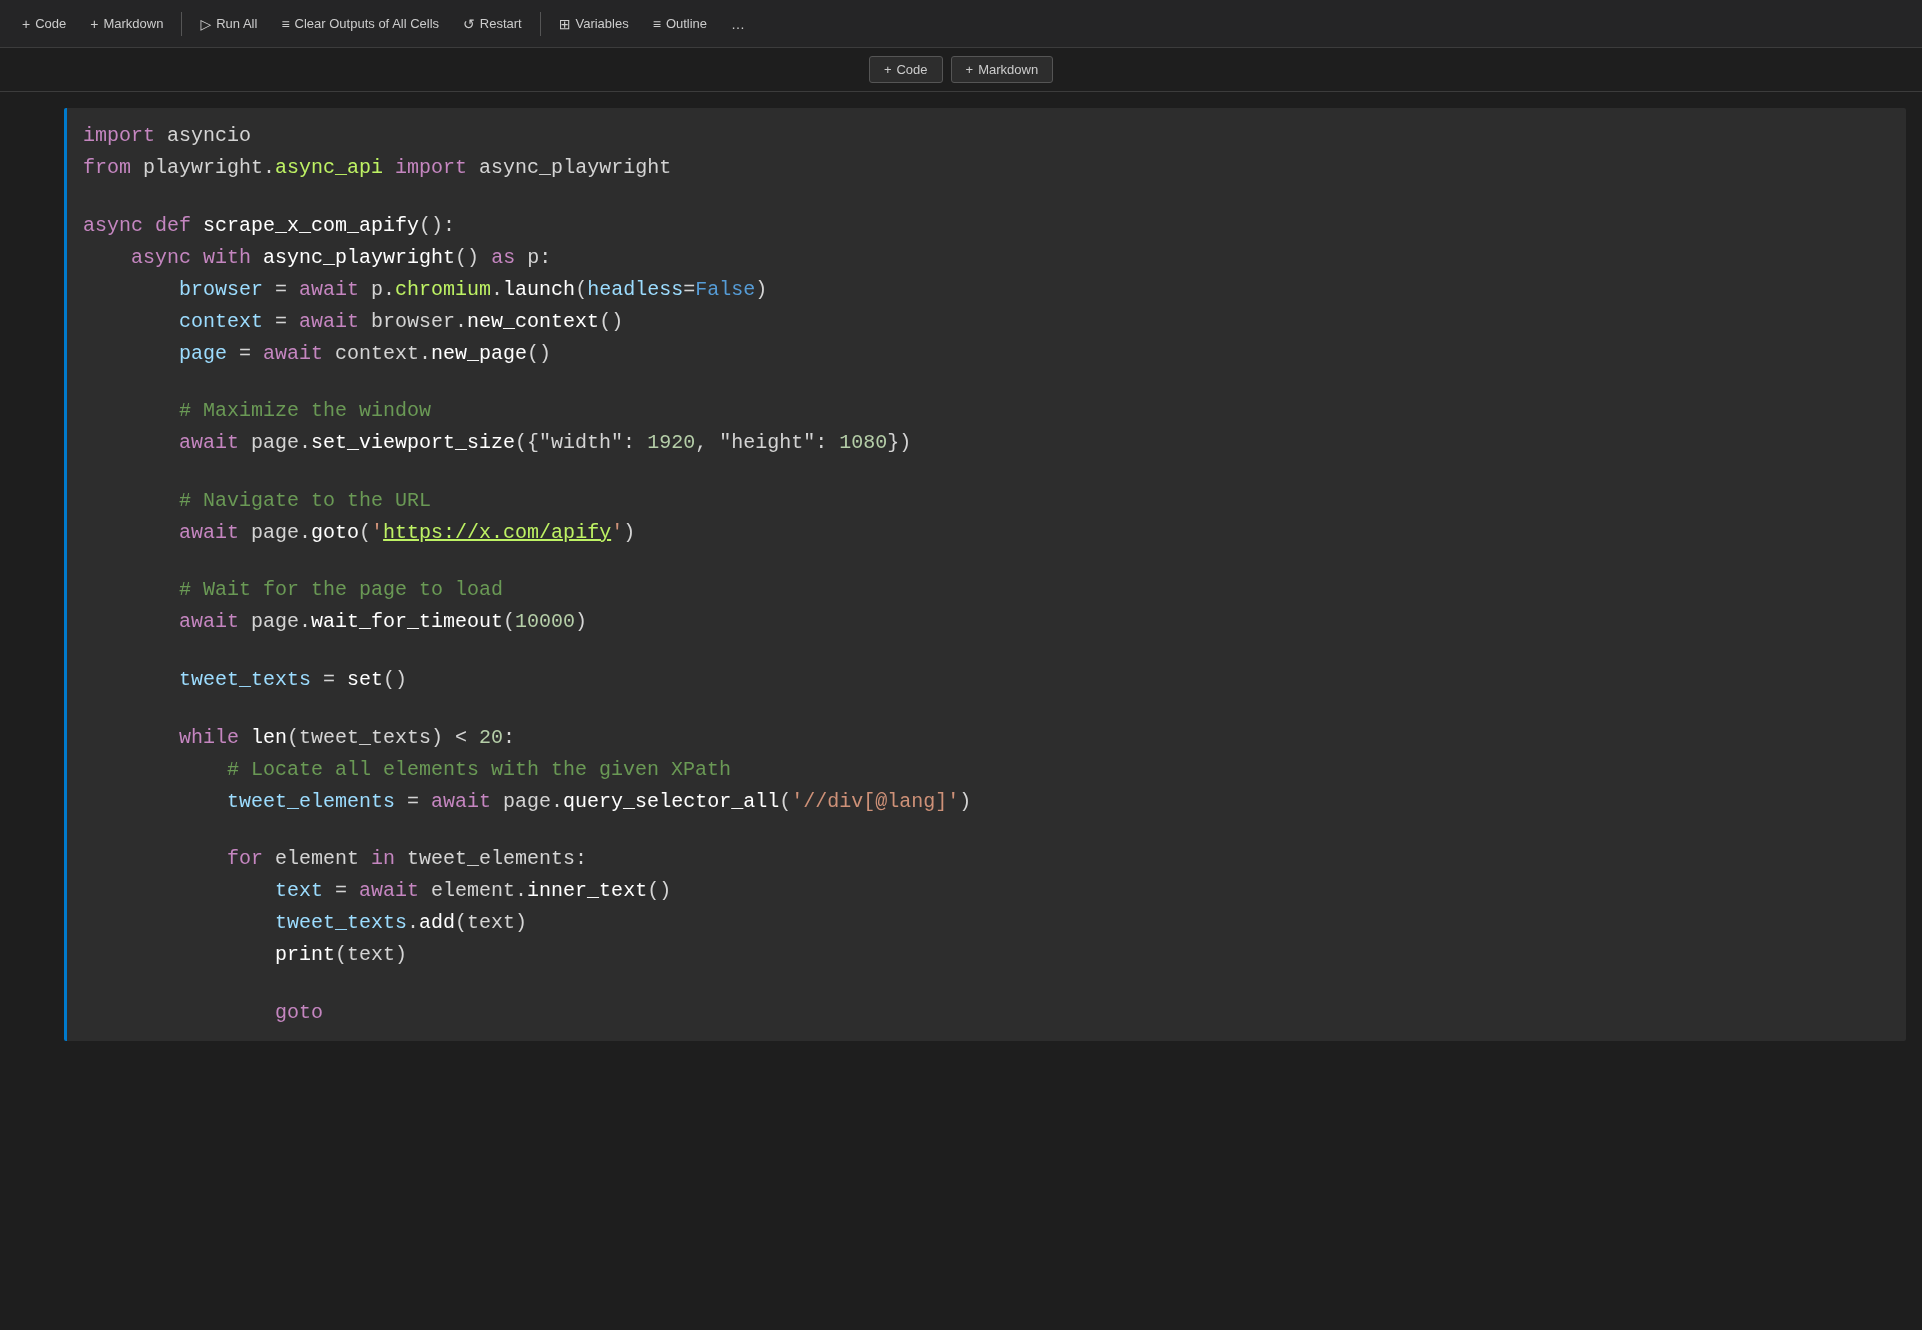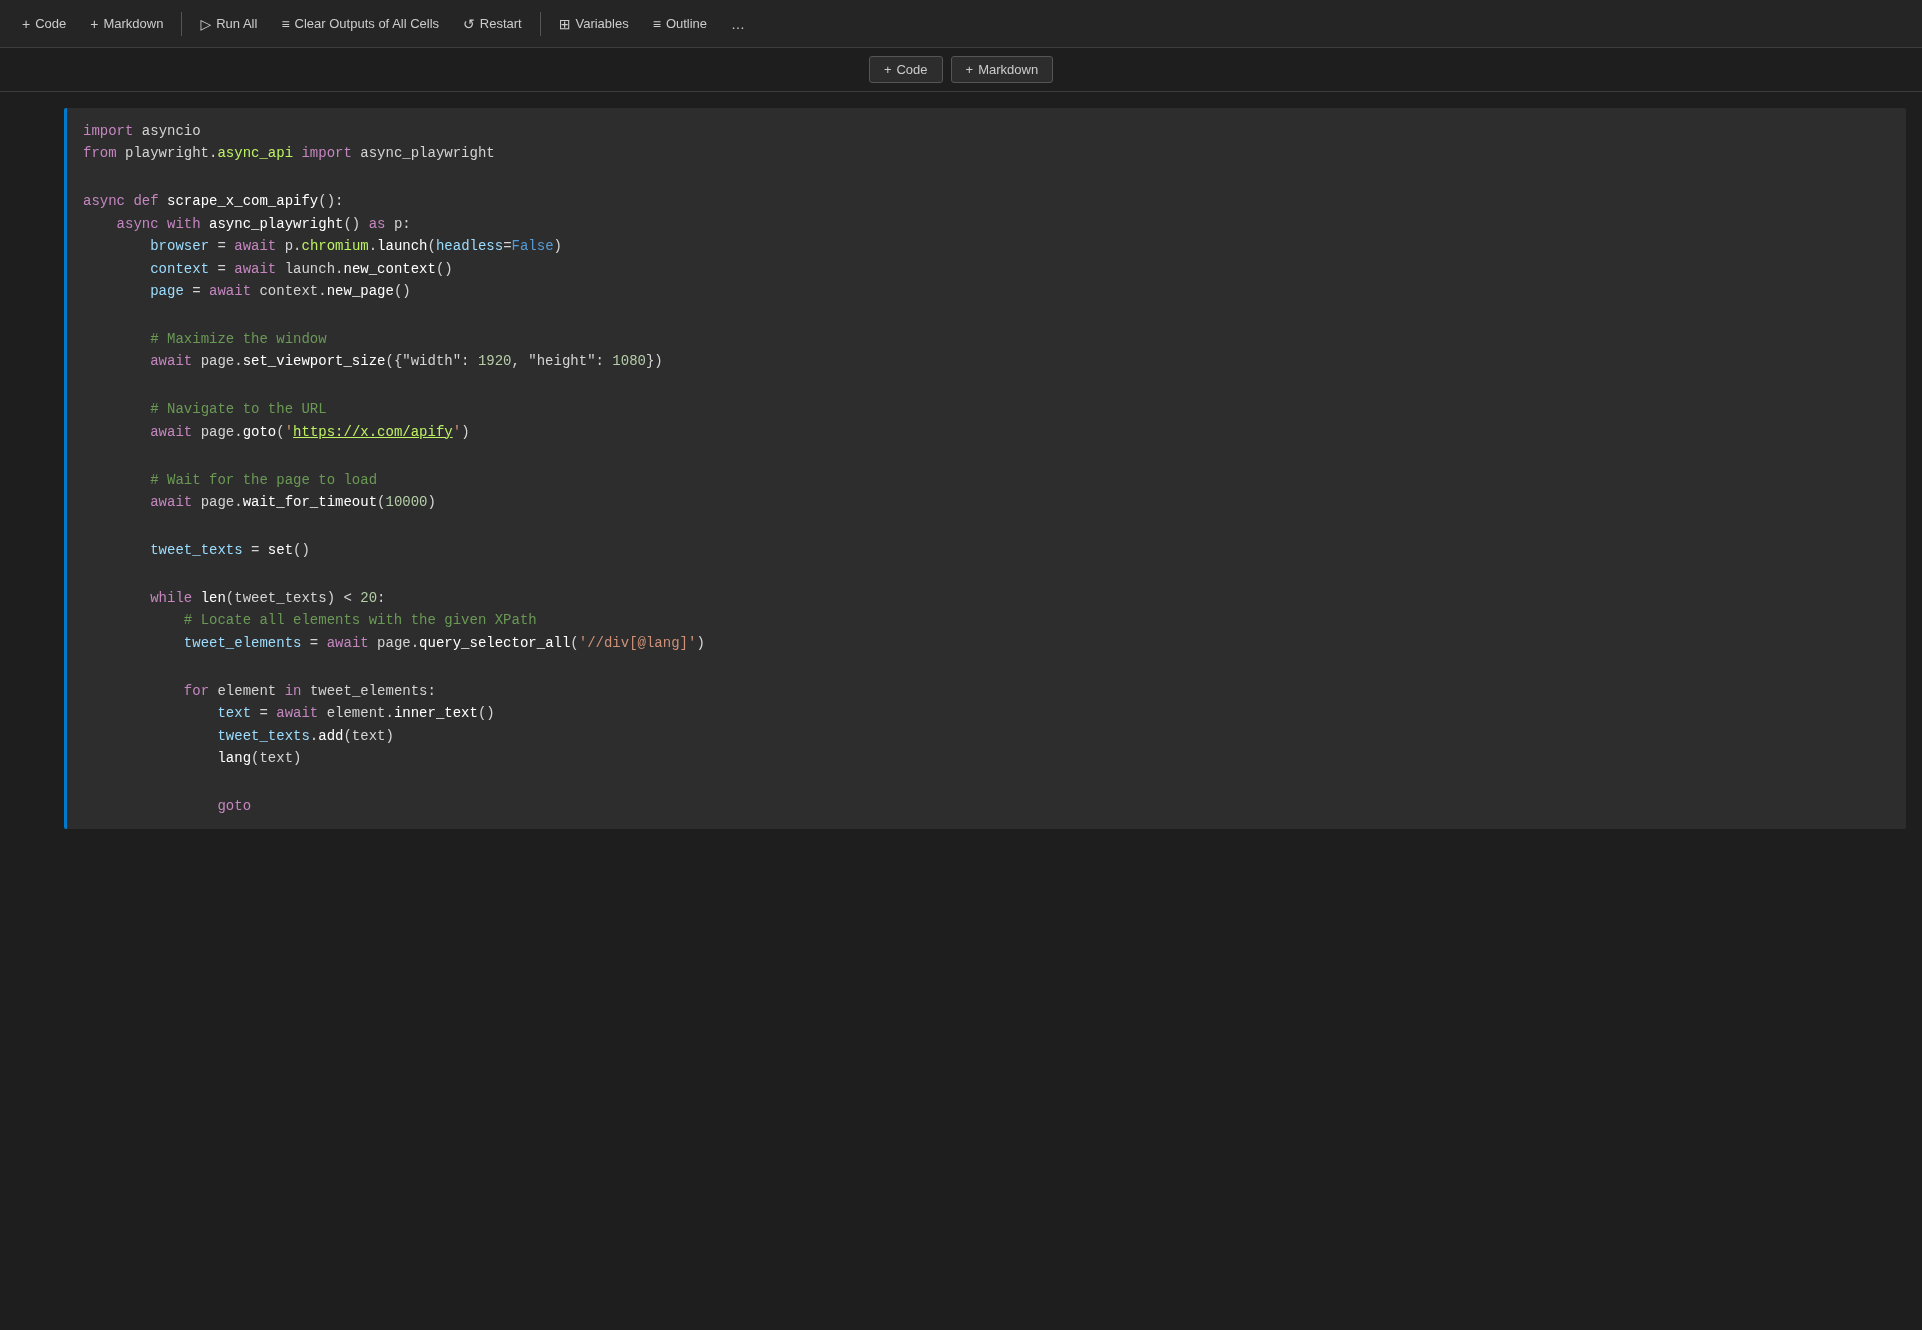--- a/index.html
+++ b/index.html
@@ -107,21 +107,21 @@
       background: #2d2d2d;
       border-left: 3px solid #3c3c3c;
       padding: 12px 16px;
       border-radius: 2px;
       margin-right: 16px;
     }
 
     .code-line {
       display: block;
       line-height: 1.6;
-      font-size: 14px;
+      font-size: 20px;
       white-space: pre;
       font-family: 'Consolas', 'Courier New', monospace;
     }
 
     .empty-line {
       display: block;
       height: 1.6em;
     }
 
     
@@ -201,21 +201,21 @@
       <span class="code-line"><span class="kw">from</span><span class="plain"> playwright.</span><span class="prop">async_api</span><span class="plain"> </span><span class="kw">import</span><span class="plain"> async_playwright</span></span>
 
       <span class="empty-line"></span>
 
       <span class="code-line"><span class="kw">async</span><span class="plain"> </span><span class="kw">def</span><span class="plain"> </span><span class="fn">scrape_x_com_apify</span><span class="plain">():</span></span>
 
       <span class="code-line"><span class="plain">    </span><span class="kw">async</span><span class="plain"> </span><span class="kw">with</span><span class="plain"> </span><span class="fn">async_playwright</span><span class="plain">() </span><span class="kw">as</span><span class="plain"> p:</span></span>
 
       <span class="code-line"><span class="plain">        </span><span class="var">browser</span><span class="plain"> = </span><span class="kw">await</span><span class="plain"> p.</span><span class="prop">chromium</span><span class="plain">.</span><span class="fn">launch</span><span class="plain">(</span><span class="param">headless</span><span class="plain">=</span><span class="kw-blue">False</span><span class="plain">)</span></span>
 
-      <span class="code-line"><span class="plain">        </span><span class="var">context</span><span class="plain"> = </span><span class="kw">await</span><span class="plain"> launch.</span><span class="fn">new_context</span><span class="plain">()</span></span>
+      <span class="code-line"><span class="plain">        </span><span class="var">context</span><span class="plain"> = </span><span class="kw">await</span><span class="plain"> browser.</span><span class="fn">new_context</span><span class="plain">()</span></span>
 
       <span class="code-line"><span class="plain">        </span><span class="var">page</span><span class="plain"> = </span><span class="kw">await</span><span class="plain"> context.</span><span class="fn">new_page</span><span class="plain">()</span></span>
 
       <span class="empty-line"></span>
 
       <span class="code-line"><span class="plain">        </span><span class="cmt"># Maximize the window</span></span>
 
       <span class="code-line"><span class="plain">        </span><span class="kw">await</span><span class="plain"> page.</span><span class="fn">set_viewport_size</span><span class="plain">({"width": </span><span class="num">1920</span><span class="plain">, "height": </span><span class="num">1080</span><span class="plain">})</span></span>
 
       <span class="empty-line"></span>
@@ -244,21 +244,21 @@
 
       <span class="empty-line"></span>
 
 
       <span class="code-line"><span class="plain">            </span><span class="kw">for</span><span class="plain"> element </span><span class="kw">in</span><span class="plain"> tweet_elements:</span></span>
 
       <span class="code-line"><span class="plain">                </span><span class="var">text</span><span class="plain"> = </span><span class="kw">await</span><span class="plain"> element.</span><span class="fn">inner_text</span><span class="plain">()</span></span>
 
       <span class="code-line"><span class="plain">                </span><span class="var">tweet_texts</span><span class="plain">.</span><span class="fn">add</span><span class="plain">(text)</span></span>
 
-      <span class="code-line"><span class="plain">                </span><span class="fn">lang</span><span class="plain">(text)</span></span>
+      <span class="code-line"><span class="plain">                </span><span class="fn">print</span><span class="plain">(text)</span></span>
 
       <span class="empty-line"></span>
 
 
       <span class="code-line"><span class="plain">                </span><span class="kw">goto</span></span>
 
     </div>
   </div>
 </div>
 

